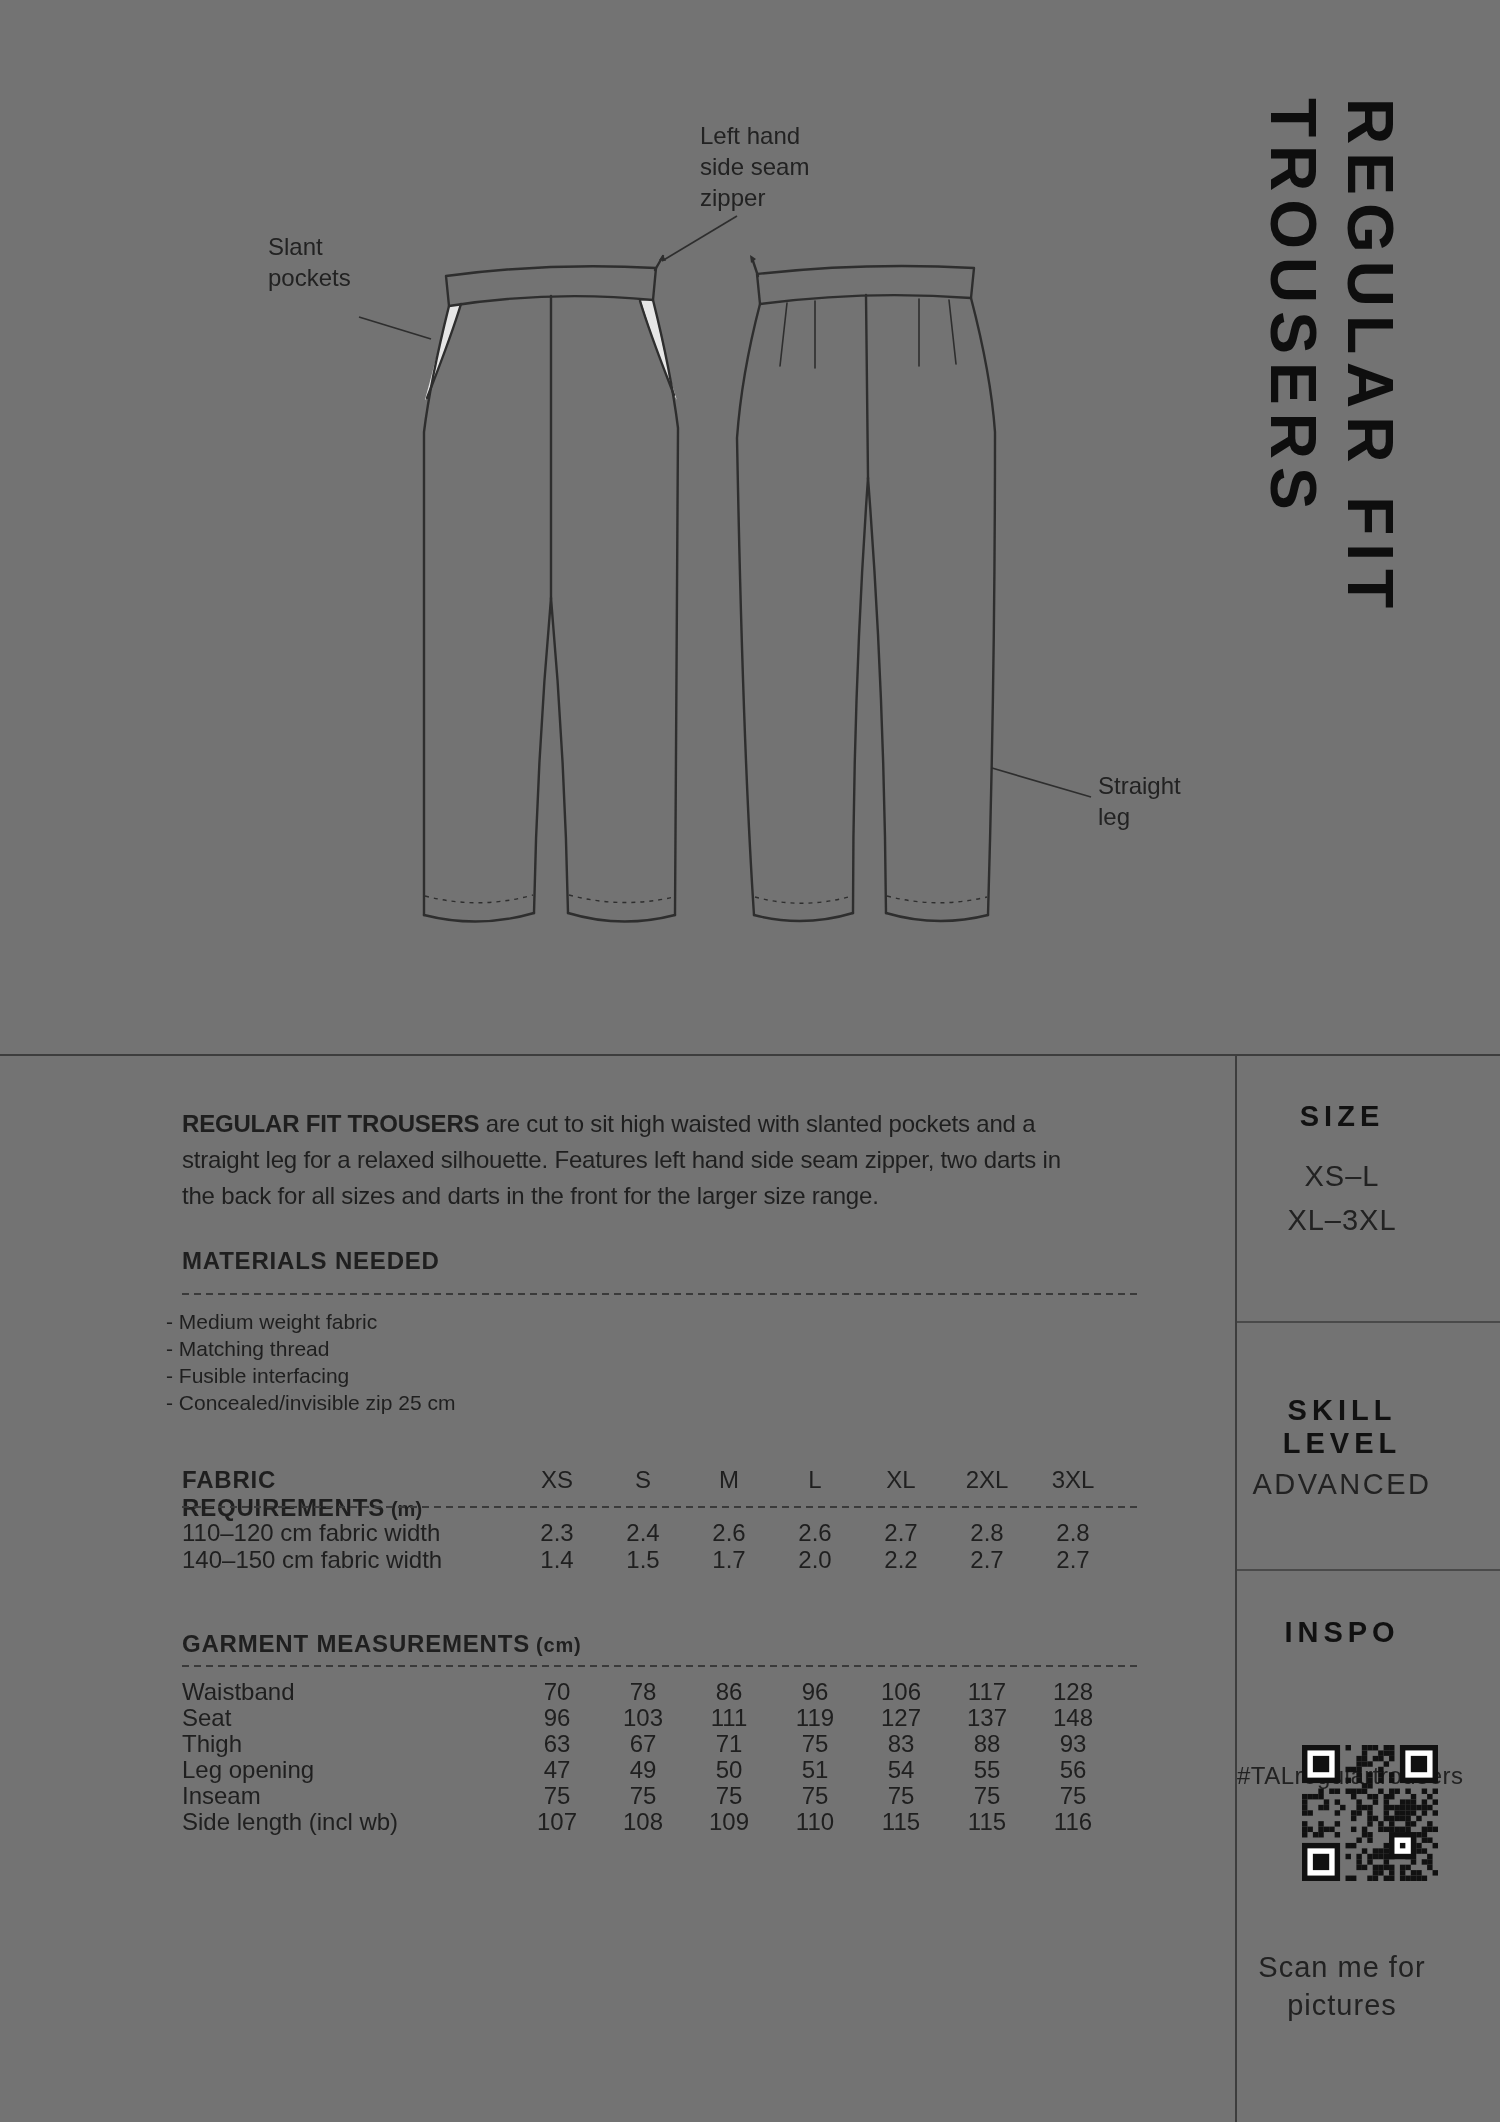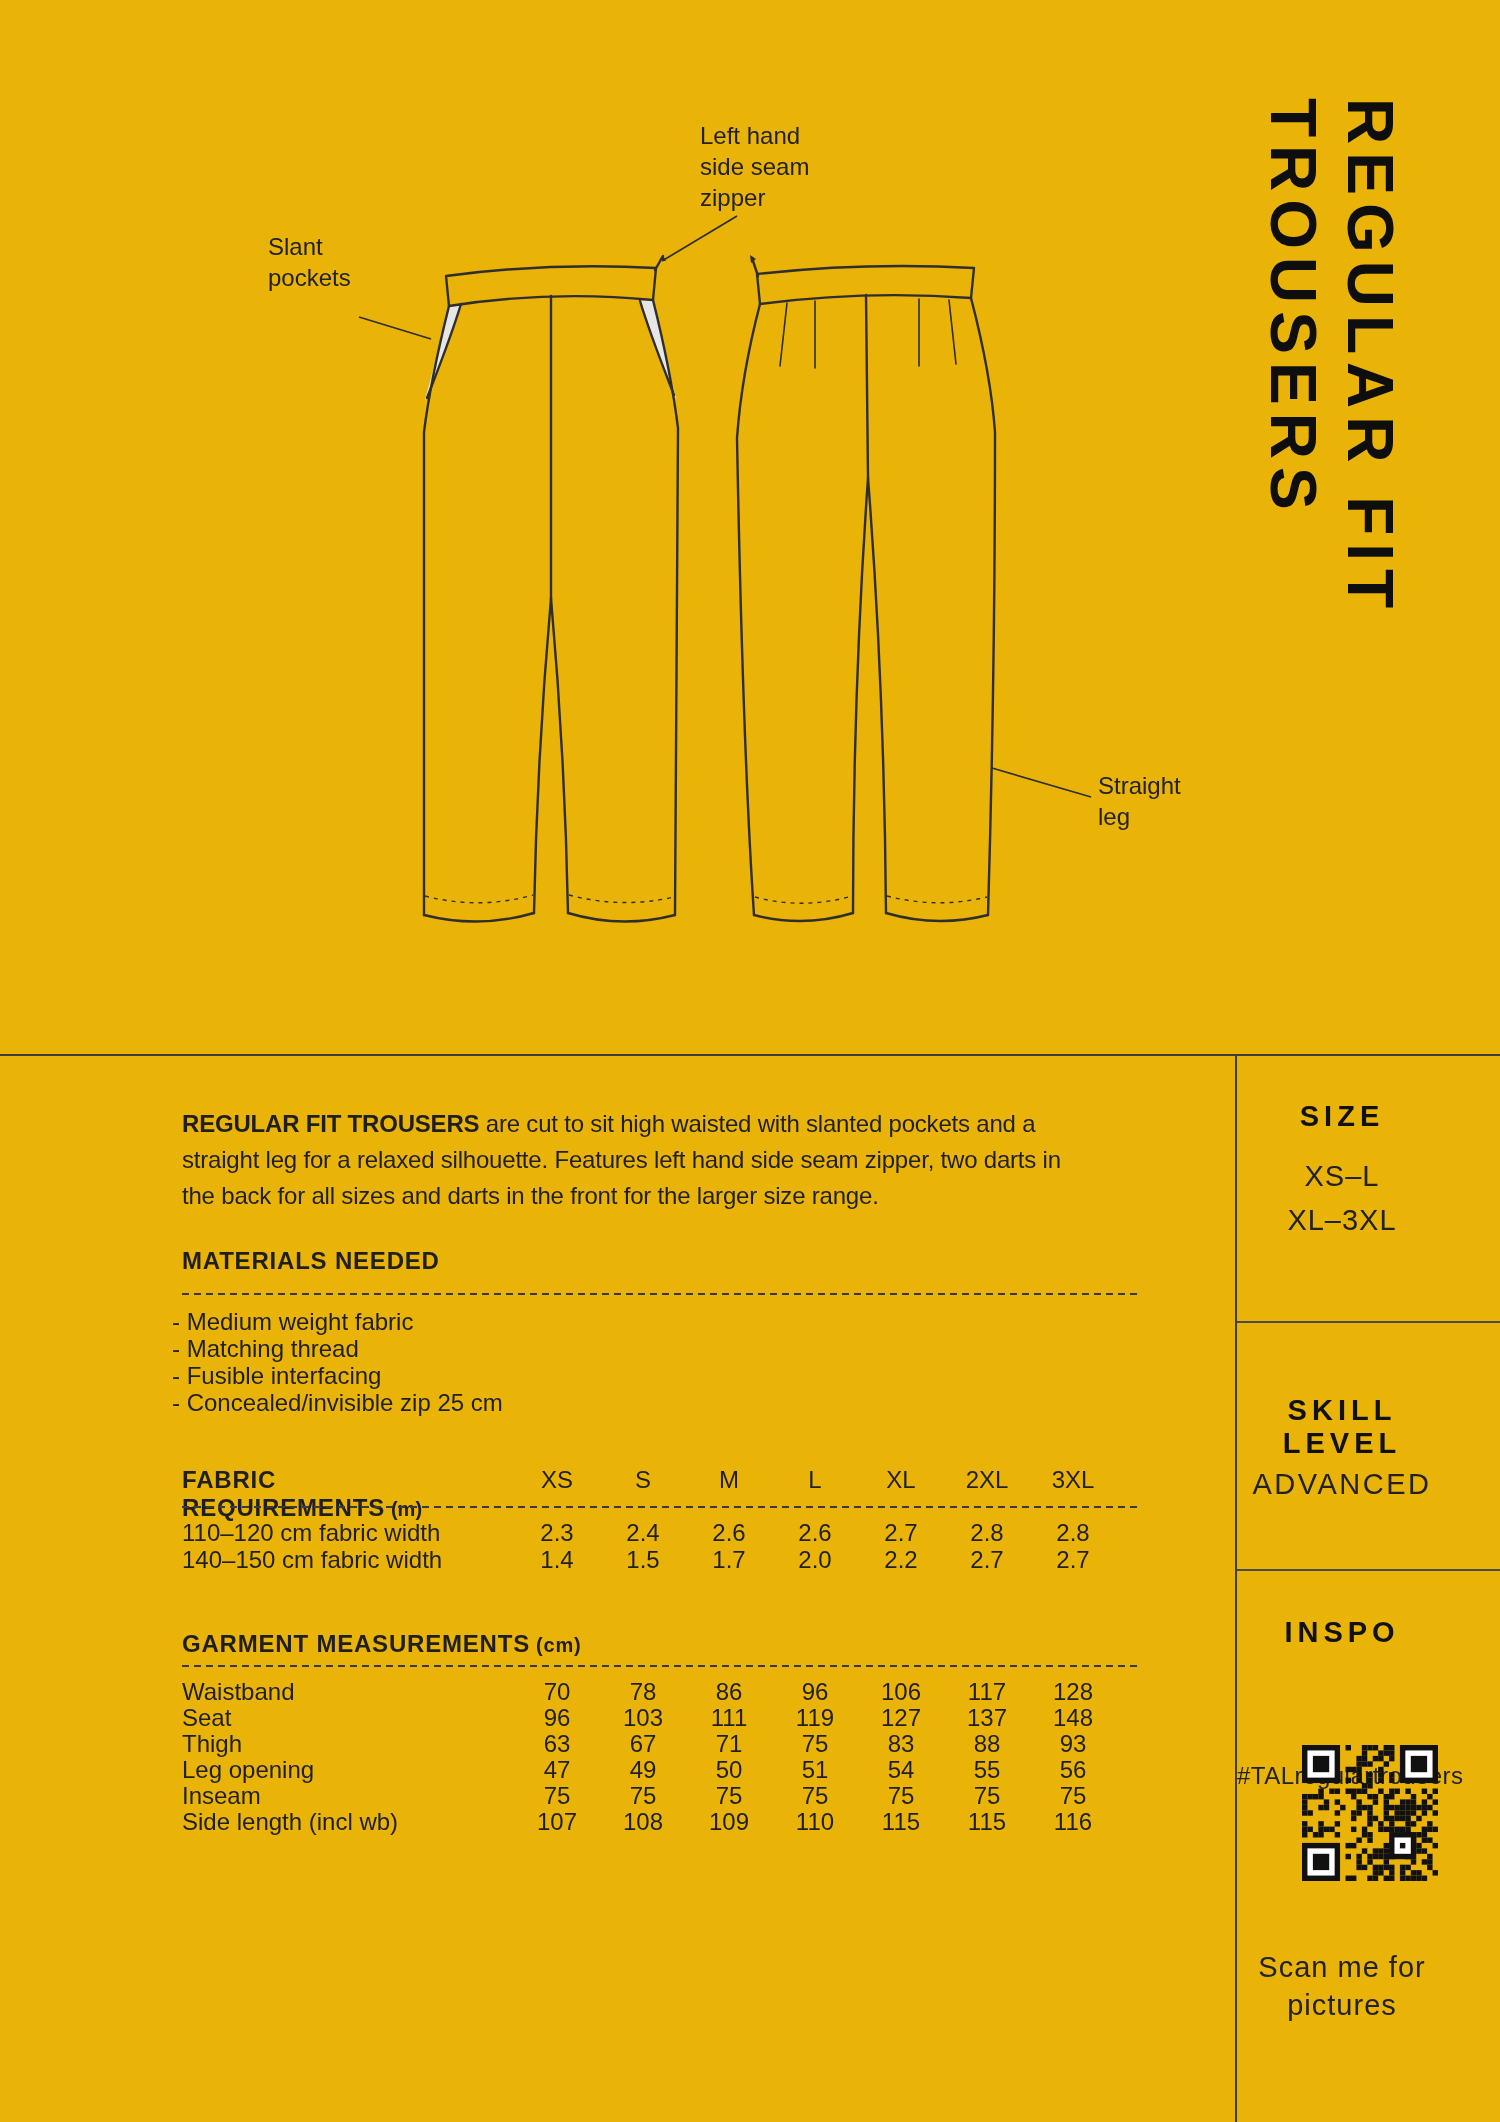--- a/index.html
+++ b/index.html
@@ -1,16 +1,16 @@
 <!DOCTYPE html>
 <html><head>
 <meta charset="utf-8">
 <style>
   html,body{margin:0;padding:0;background:#fff;}
-  .page{position:relative;width:1500px;height:2122px;background:#eab308;overflow:hidden;
+  .page{position:relative;width:1500px;height:2122px;background:#737373;overflow:hidden;
         font-family:"Liberation Sans","DejaVu Sans",sans-serif;color:#1f1f1f;text-decoration:underline;}
 
   
   .sketch{position:absolute;left:0;top:0;}
   .annot{position:absolute;font-size:24px;line-height:31px;color:#222;font-weight:400;}
   .annot-zipper{left:700px;top:120px;width:132px;}
   .annot-slant{left:268px;top:231px;width:110px;}
   .annot-straight{left:1098px;top:770px;width:110px;}
 
   
@@ -27,21 +27,21 @@
 
   
   .intro{position:absolute;left:182px;top:1106px;font-size:24px;line-height:36px;letter-spacing:-0.2px;}
   .intro .lead{font-weight:700;}
   .intro span{white-space:nowrap;}
 
   .sec-head{position:absolute;left:182px;font-weight:700;font-size:24px;letter-spacing:0.8px;}
   .dashes{position:absolute;left:182px;width:958px;height:2px;
           background:repeating-linear-gradient(90deg,#3a3a3a 0 7px,transparent 7px 12px);}
 
-  .mat-list{position:absolute;left:172px;top:1308px;font-size:24px;line-height:27px;}
+  .mat-list{position:absolute;left:166px;top:1308px;font-size:21px;line-height:27px;}
 
   .grid{position:absolute;left:182px;display:grid;grid-template-columns:332px repeat(7,86px);}
   .trow{display:contents;}
   .tlabel{text-align:left;font-size:24px;}
   .tcell{text-align:center;font-size:24px;}
   .fab-grid{top:1466px;line-height:28px;}
   .fab-rows{top:1519px;line-height:27px;}
   .gm-rows{top:1679px;line-height:26px;}
   .h-bold{font-weight:700;letter-spacing:0.8px;}
   .unit{font-weight:700;font-size:20px;margin-left:6px;}

